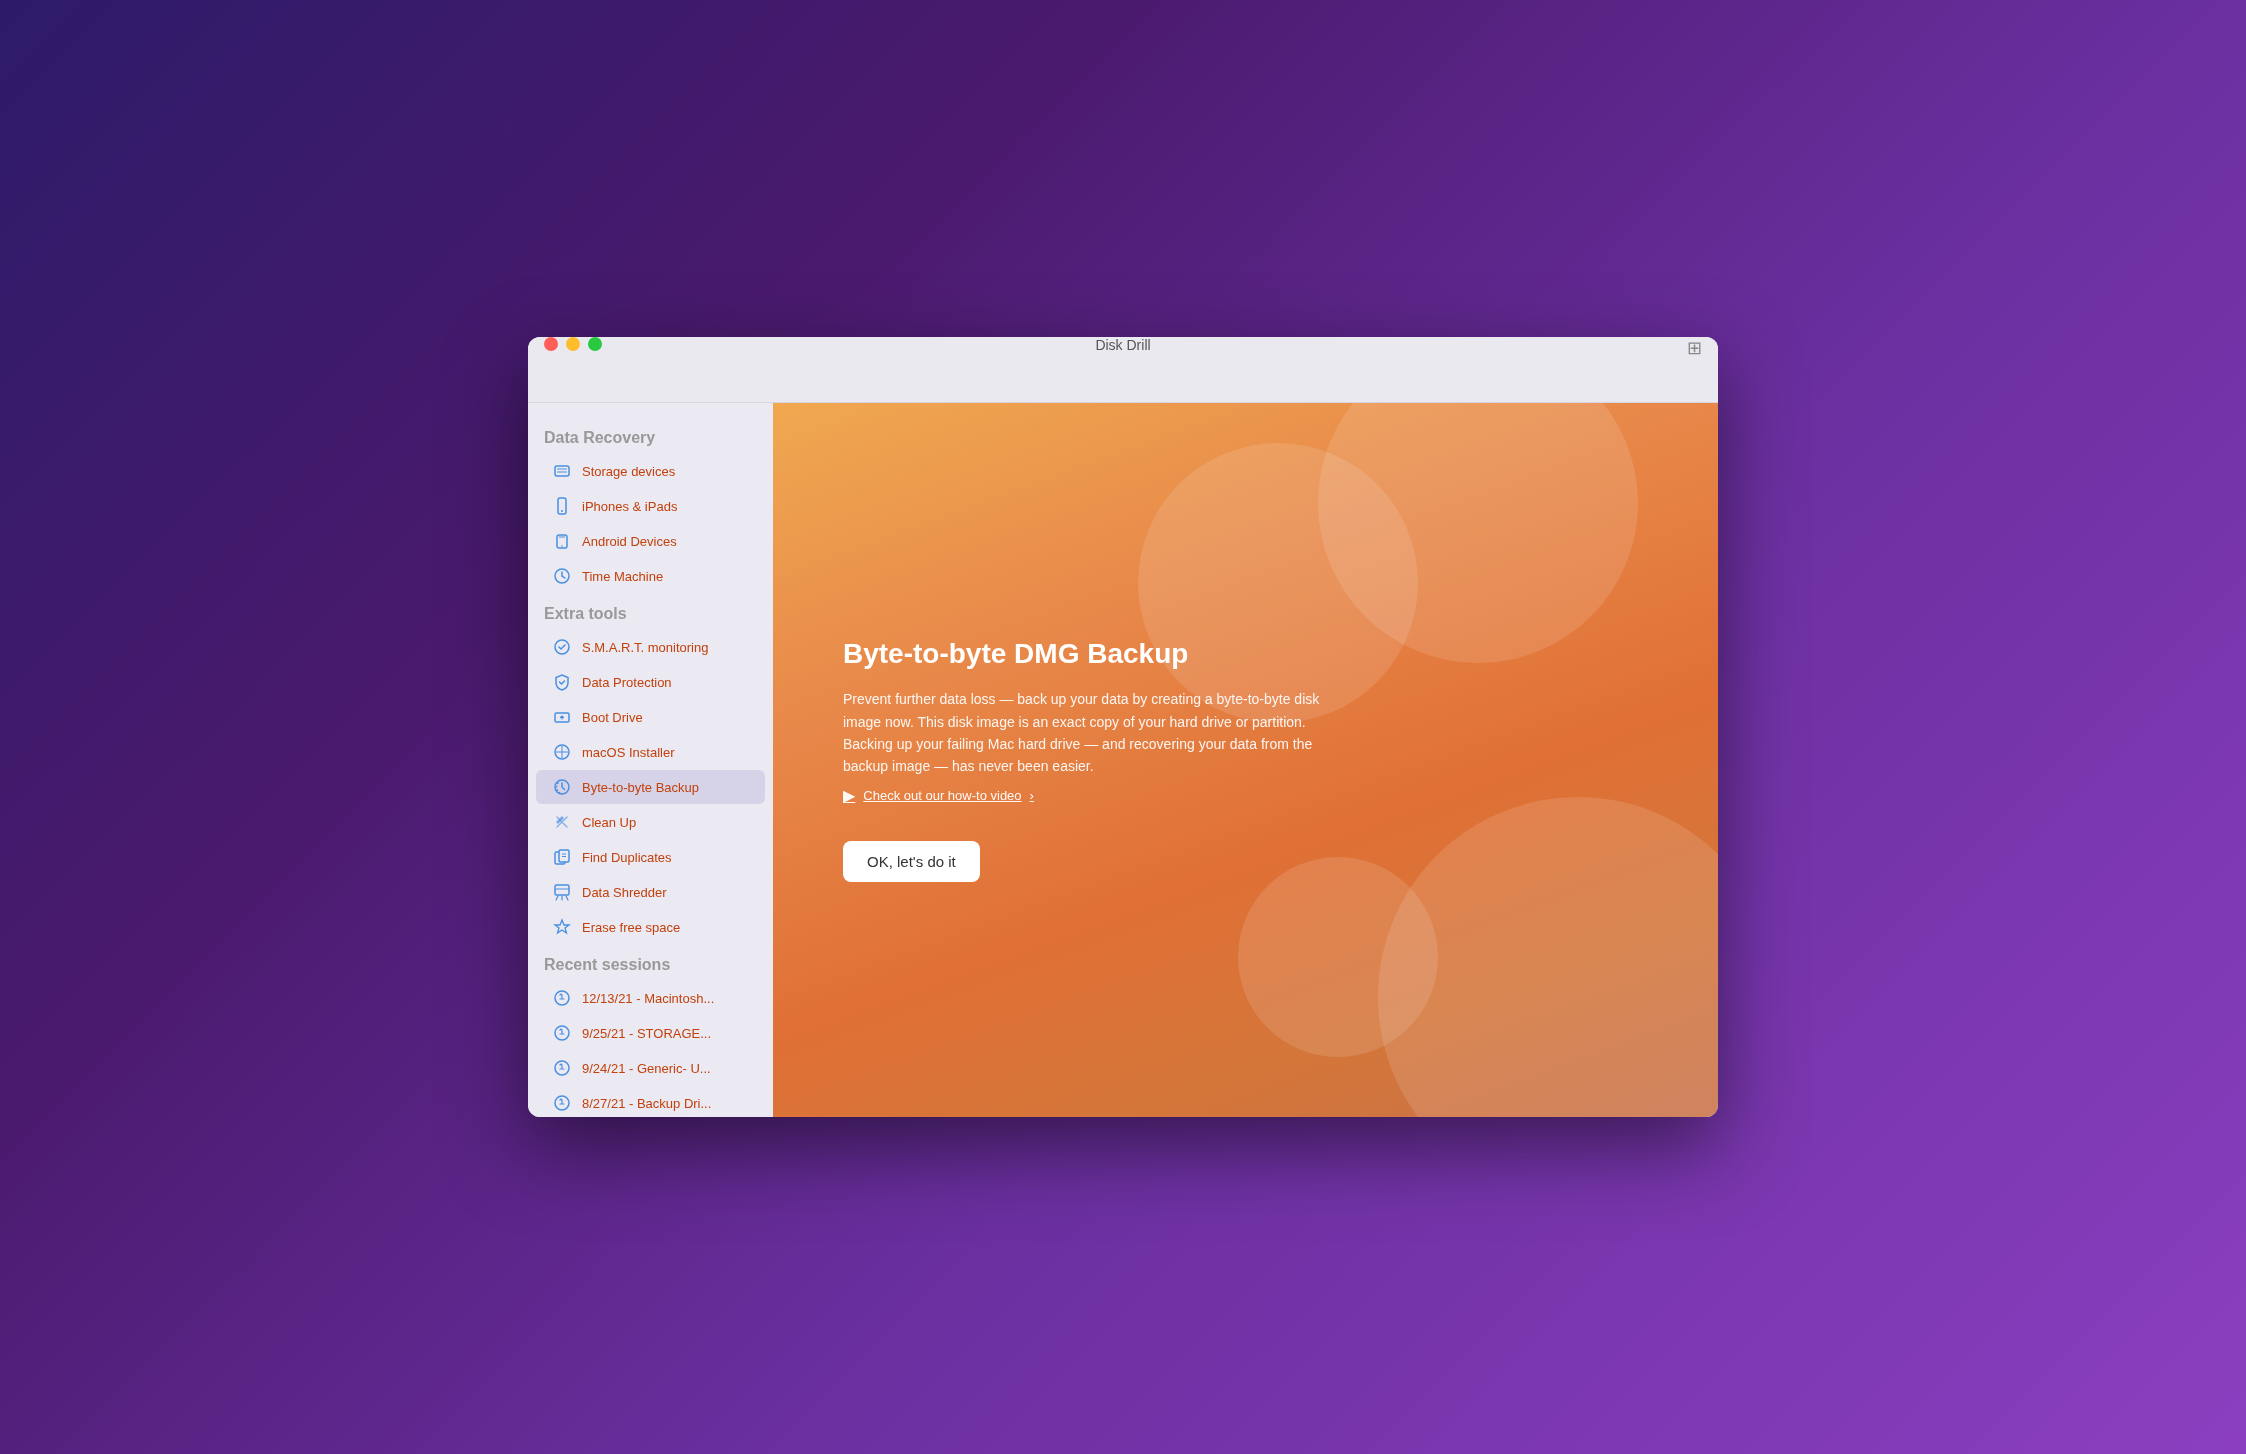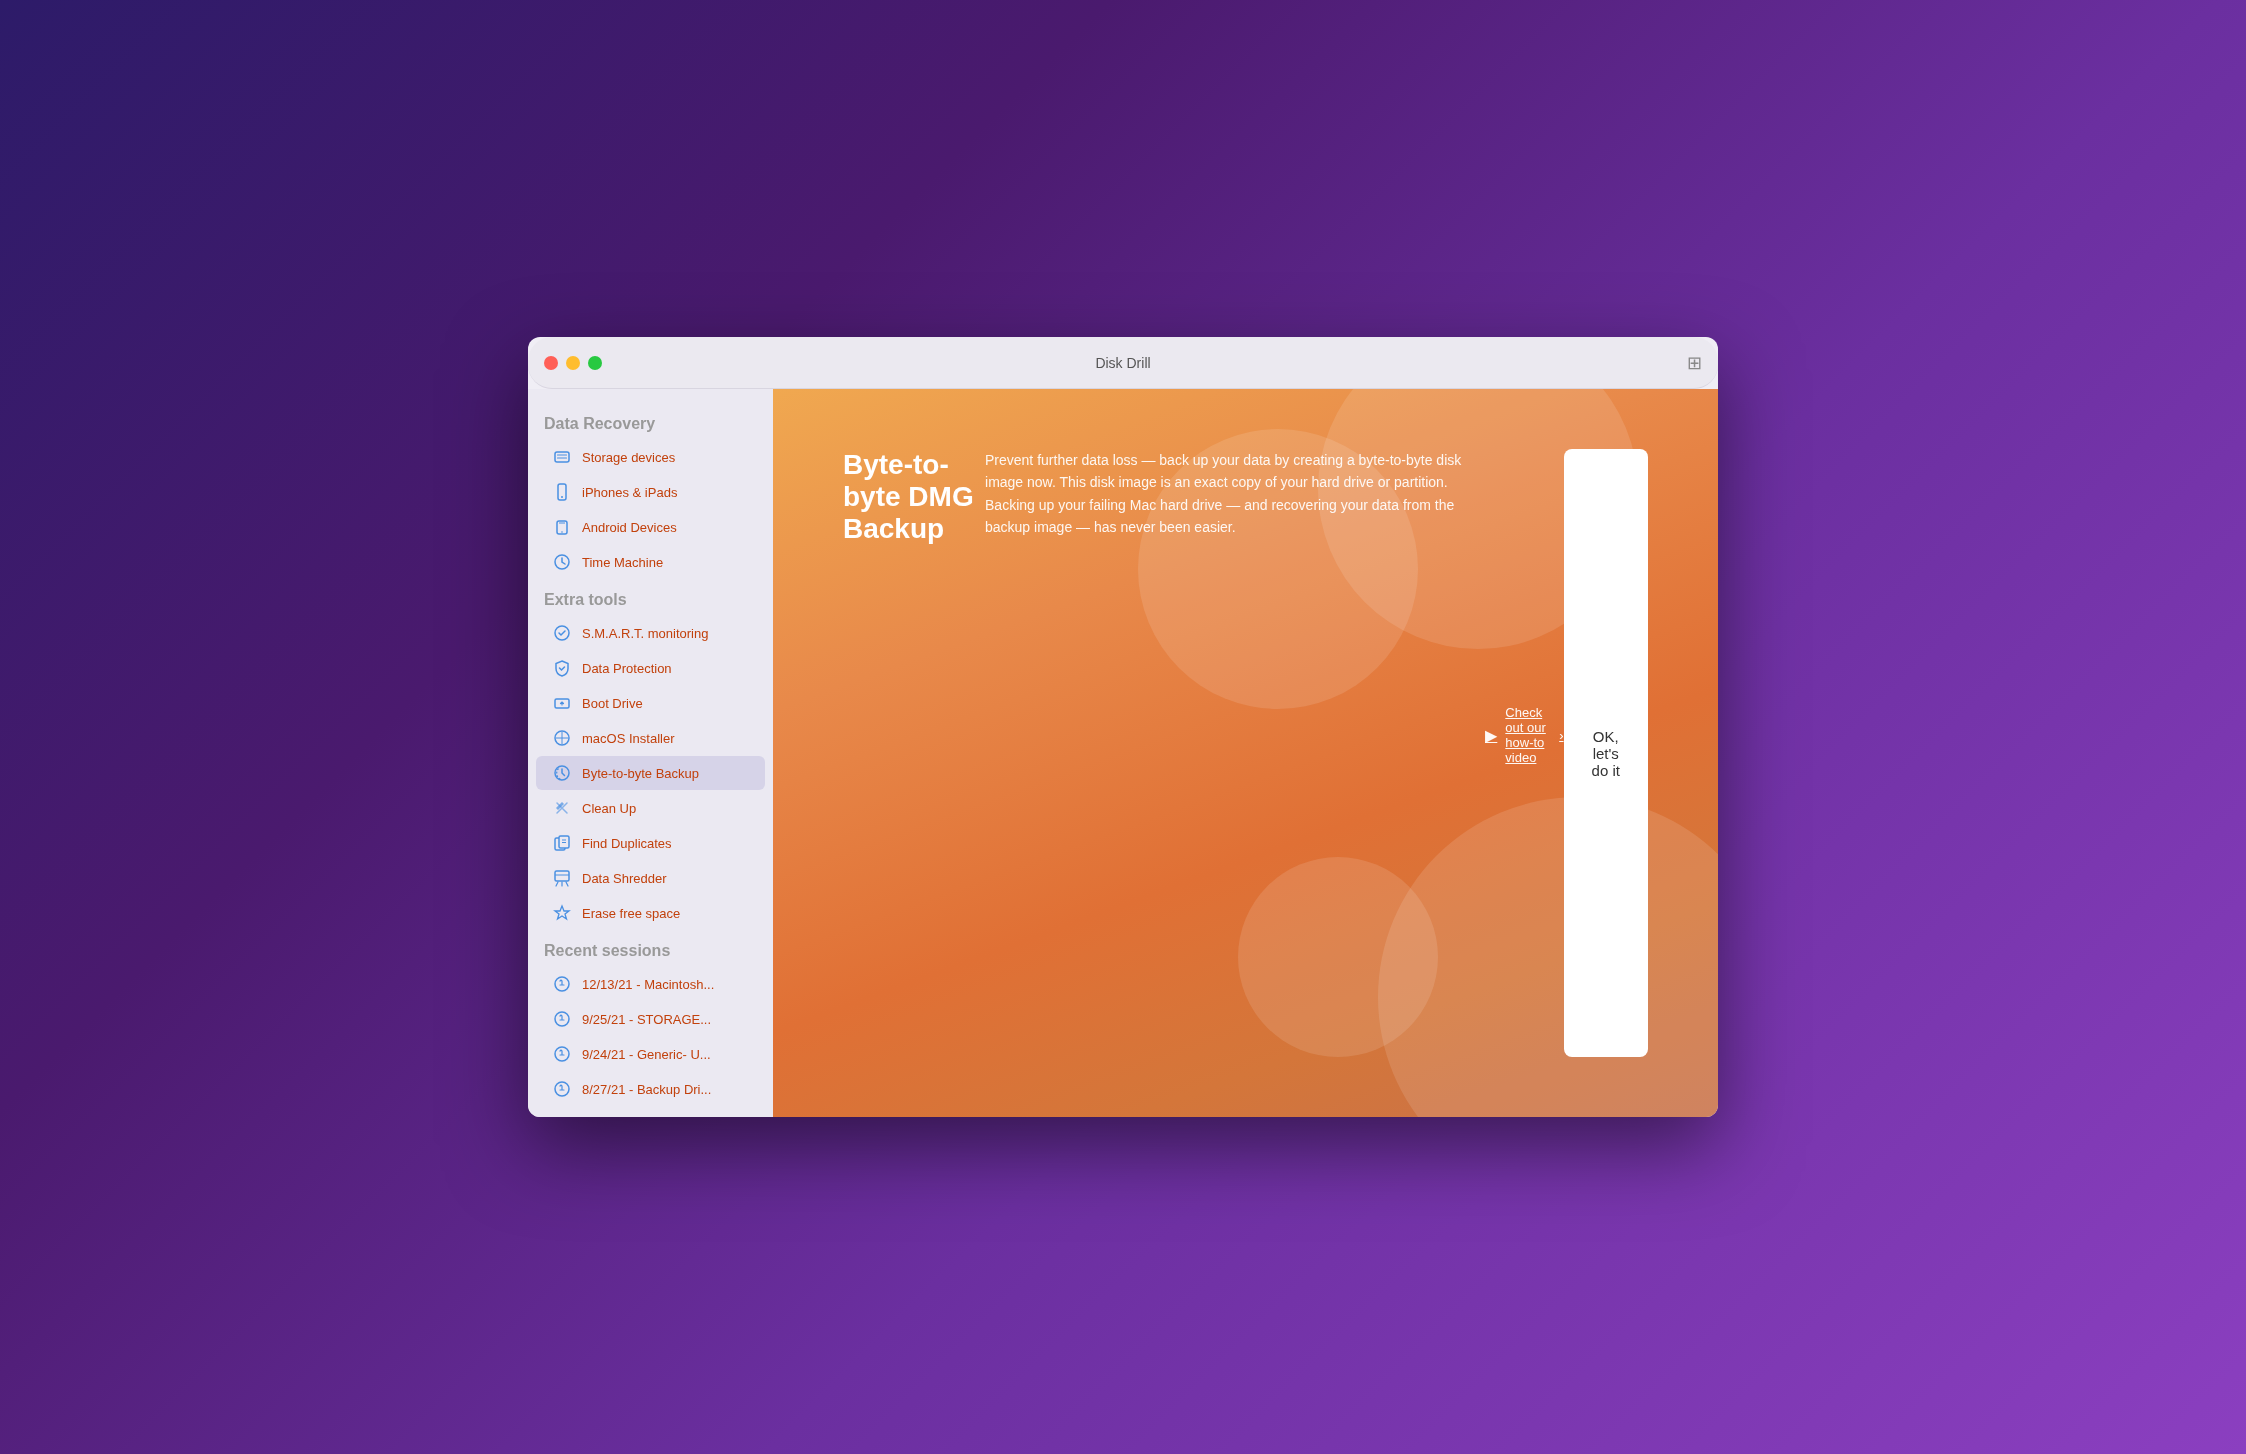--- a/index.html
+++ b/index.html
@@ -20,29 +20,28 @@
       border-radius: 12px;
       overflow: hidden;
       box-shadow: 0 30px 80px rgba(0,0,0,0.5);
       display: flex;
       flex-direction: column;
       background: #f0eef5;
     }
 
     
     .titlebar {
-      height: 52px;
+      height: 66px;
       background: #ebe9f0;
       display: flex;
-      align-items: center;
+      align-items: flex-start;
       justify-content: center;
       position: relative;
       border-bottom: 1px solid #d8d5e0;
       flex-shrink: 0;
-      border-radius: 24px;
     }
 
     .traffic-lights {
       position: absolute;
       left: 16px;
       display: flex;
       gap: 8px;
       align-items: center;
     }
 
@@ -123,20 +122,21 @@
       color: #c2410c;
     }
 
     
     .main-panel {
       flex: 1;
       background: linear-gradient(160deg, #f0a850 0%, #e8894a 30%, #e07035 60%, #d4763a 80%, #c9724a 100%);
       position: relative;
       overflow: hidden;
       display: flex;
+      flex-direction: column;
       justify-content: center;
       padding: 60px 70px;
     }
 
     
     .deco-circle {
       position: absolute;
       border-radius: 50%;
       background: rgba(255,255,255,0.12);
     }

